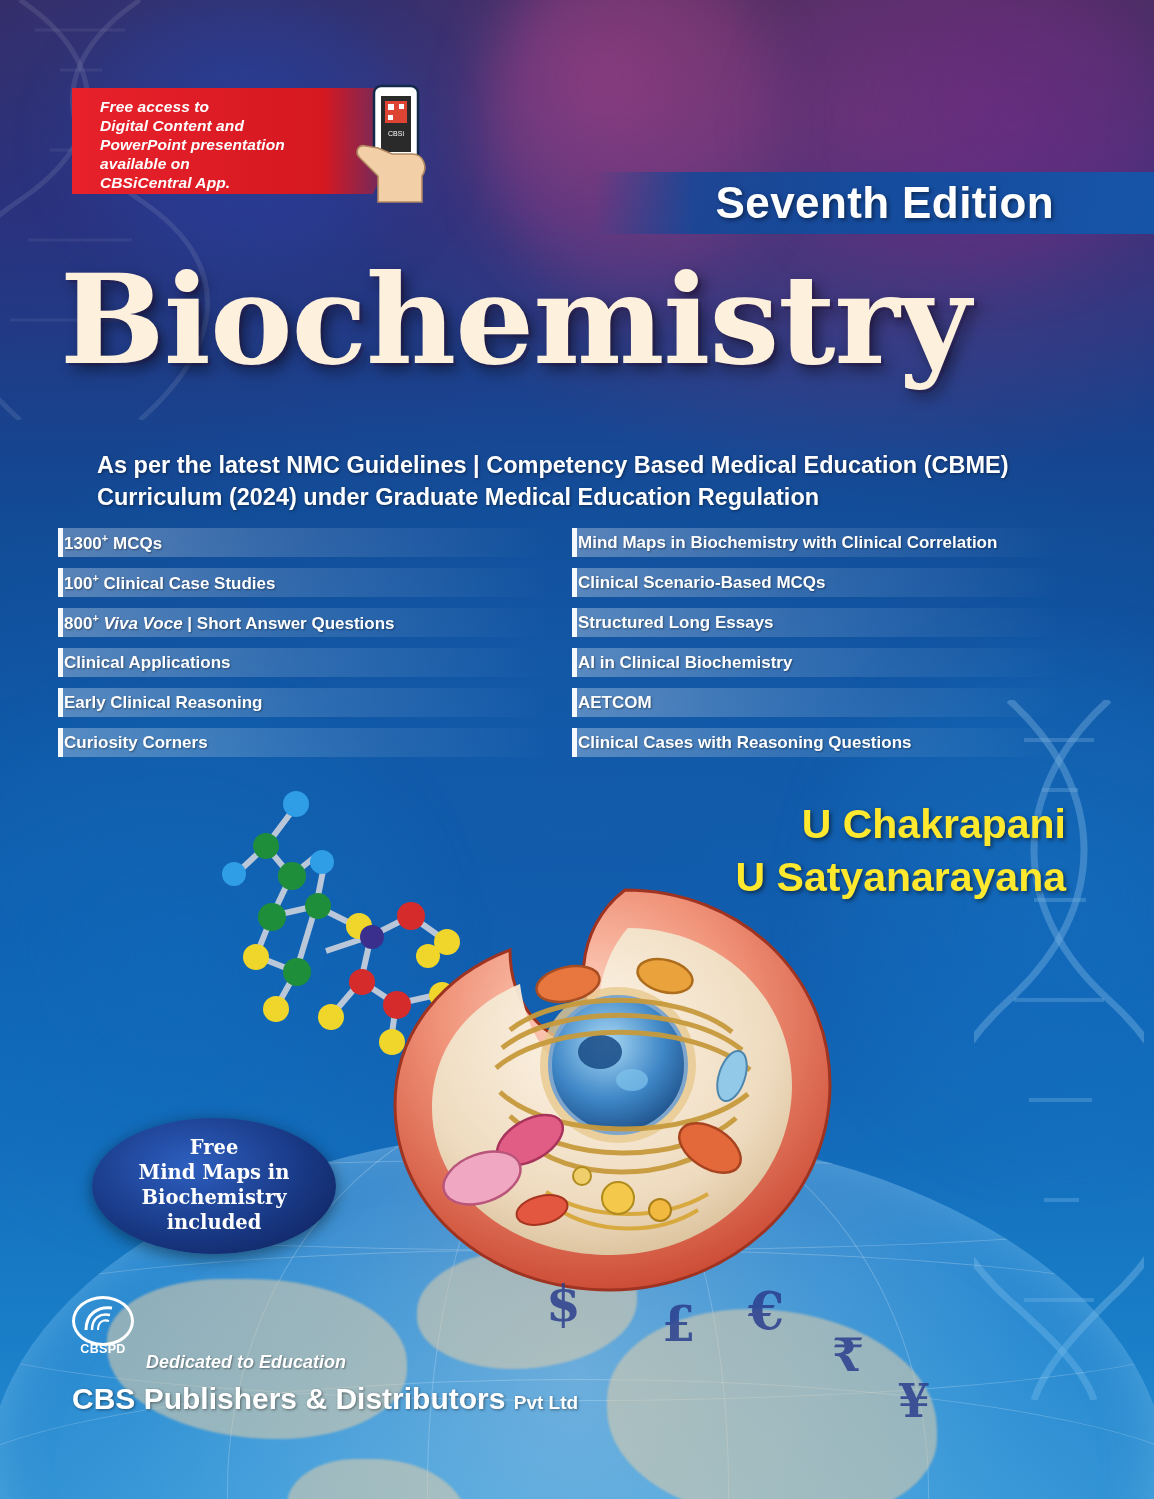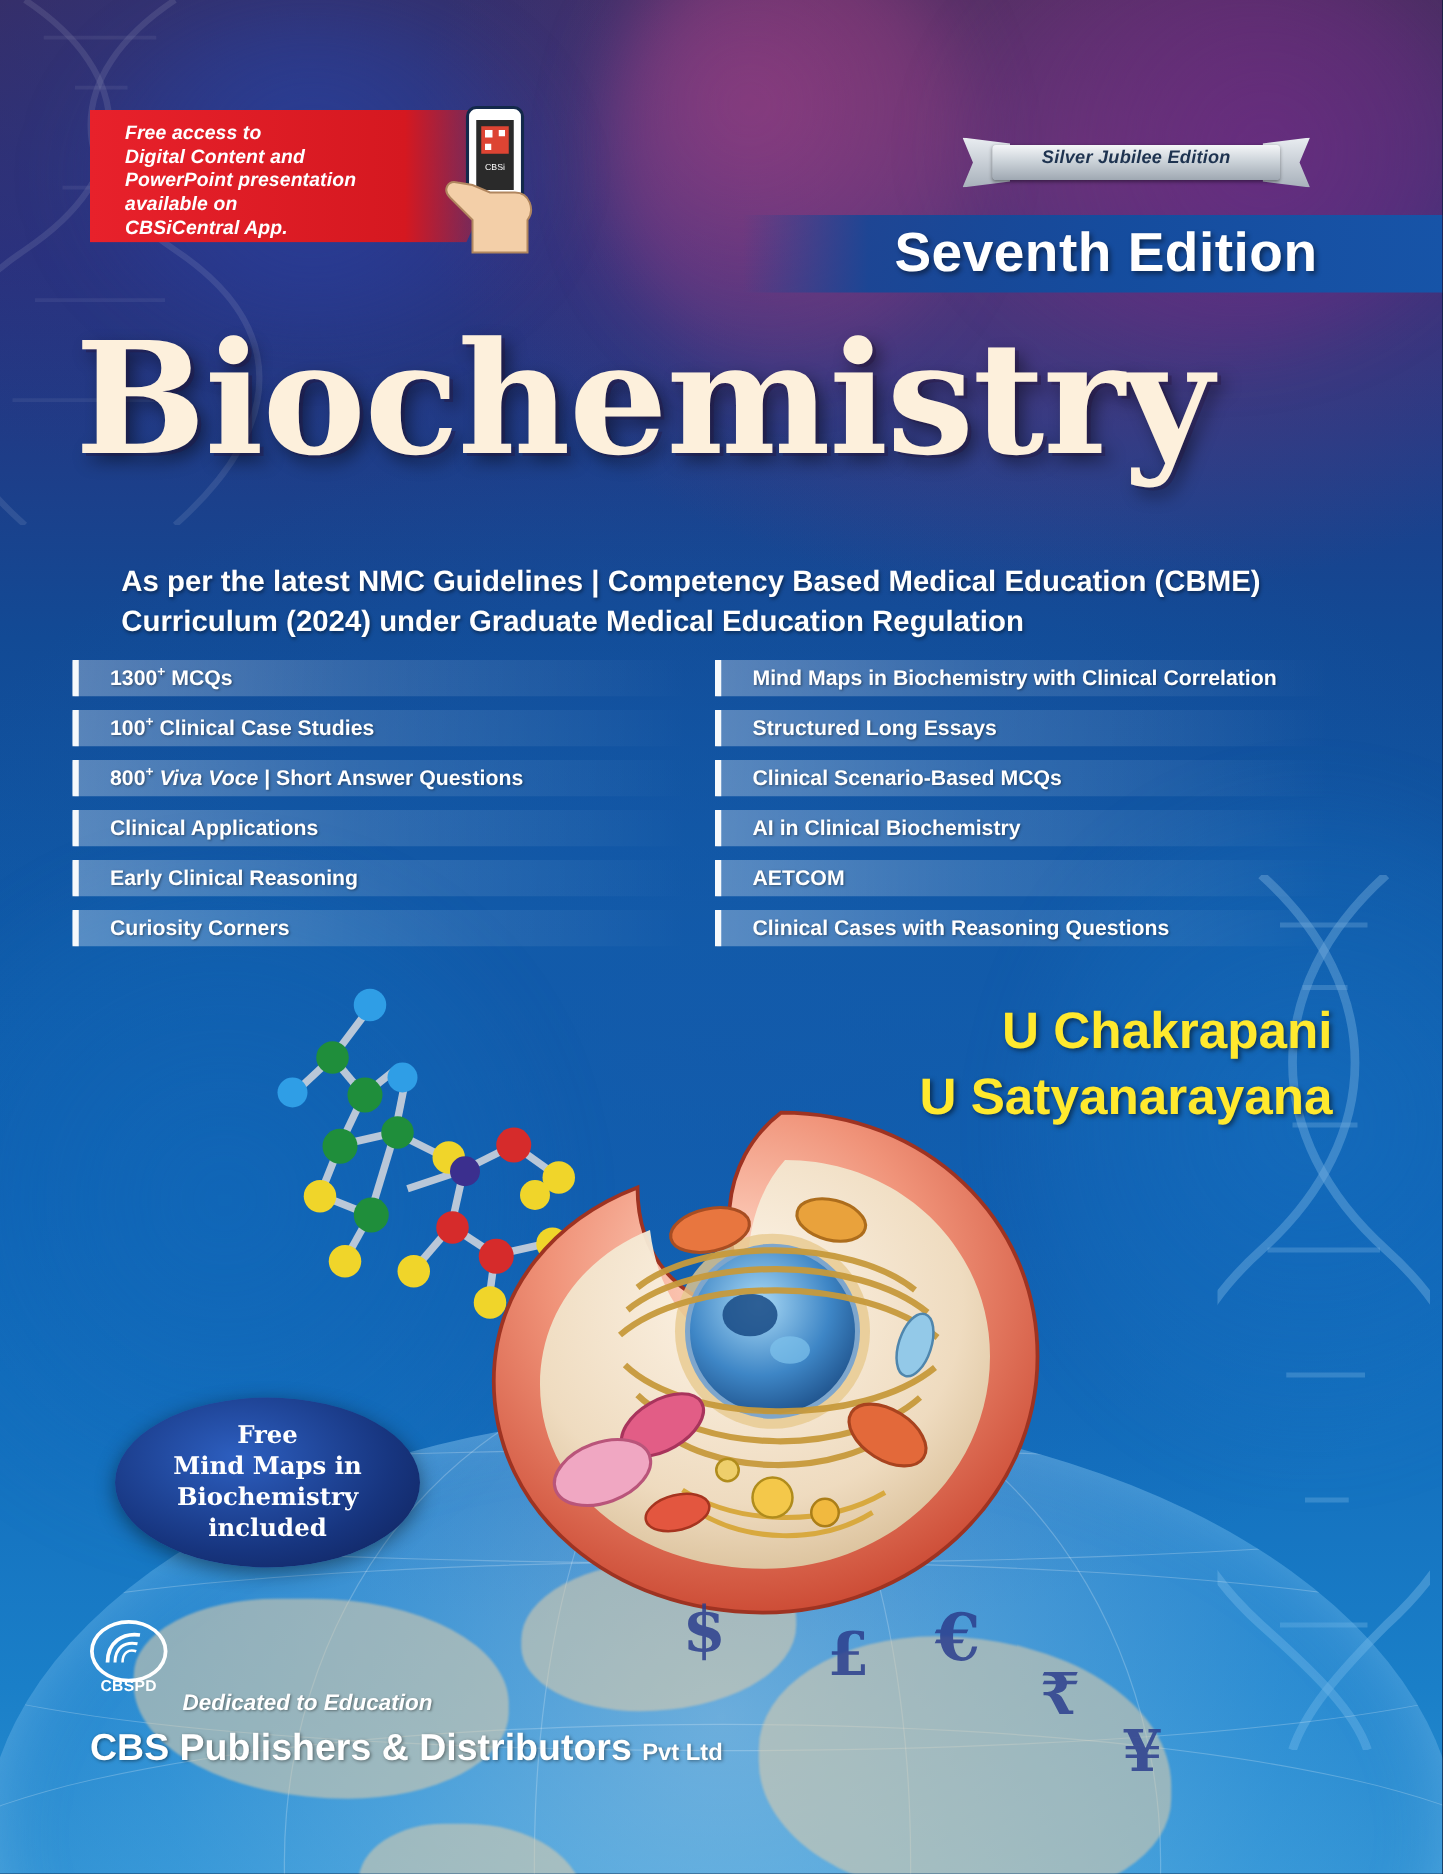--- a/index.html
+++ b/index.html
@@ -219,21 +219,21 @@
   }
   .feat::before {
     content: "";
     position: absolute;
     left: 0; top: 0;
     width: 5px; height: 100%;
     background: #ffffff;
     opacity: .95;
   }
   .feat span {
-    padding-left: 30px;
+    padding-left: 6px;
     font-size: 17px;
     font-weight: bold;
     color: #ffffff;
     text-shadow: 1px 1px 2px rgba(0,0,0,.4);
     white-space: nowrap;
   }
   .feat span i { font-style: italic; }
   .feat span sup { font-size: 11px; }
 
   
@@ -401,26 +401,20 @@
     <rect x="26" y="2" width="44" height="78" rx="7" fill="#ffffff" stroke="#13294b" stroke-width="2.5"></rect>
     <rect x="33" y="12" width="30" height="56" fill="#2a2a2a"></rect>
     <rect x="37" y="17" width="22" height="22" fill="#d43"></rect>
     <rect x="40" y="20" width="6" height="6" fill="#fff"></rect>
     <rect x="51" y="20" width="5" height="5" fill="#fff"></rect>
     <rect x="40" y="31" width="5" height="5" fill="#fff"></rect>
     <text x="48" y="52" font-size="7" fill="#ffffff" text-anchor="middle" font-family="Liberation Sans, sans-serif">CBSi</text>
     <path d="M18 62 C10 60, 6 68, 12 74 L30 92 L30 118 L74 118 L74 92 C80 84, 76 70, 64 70 L44 70 L30 64 Z" fill="#f3cfa8" stroke="#b0865f" stroke-width="1.6"></path>
   </svg>
 
-  <div class="ribbon">
-    <div class="ribbon-tail l"></div>
-    <div class="ribbon-tail r"></div>
-    <div class="ribbon-band"></div>
-    <div class="ribbon-text">Silver Jubilee Edition</div>
-  </div>
 
   <div class="edition-bar">
     <div class="edition-text">Seventh Edition</div>
   </div>
 
   <div class="title">Biochemistry</div>
 
   <div class="subtitle">
     <div>As per the latest NMC Guidelines | Competency Based Medical Education (CBME)</div>
     <div>Curriculum (2024) under Graduate Medical Education Regulation</div>
@@ -445,24 +439,24 @@
         </div>
       <div class="feat">
           <span>Curiosity Corners</span>
         </div>
     </div>
     <div class="feat-col">
       <div class="feat">
           <span>Mind Maps in Biochemistry with Clinical Correlation</span>
         </div>
       <div class="feat">
+          <span>Clinical Scenario-Based MCQs</span>
+        </div>
+      <div class="feat">
           <span>Structured Long Essays</span>
-        </div>
-      <div class="feat">
-          <span>Clinical Scenario-Based MCQs</span>
         </div>
       <div class="feat">
           <span>AI in Clinical Biochemistry</span>
         </div>
       <div class="feat">
           <span>AETCOM</span>
         </div>
       <div class="feat">
           <span>Clinical Cases with Reasoning Questions</span>
         </div>

